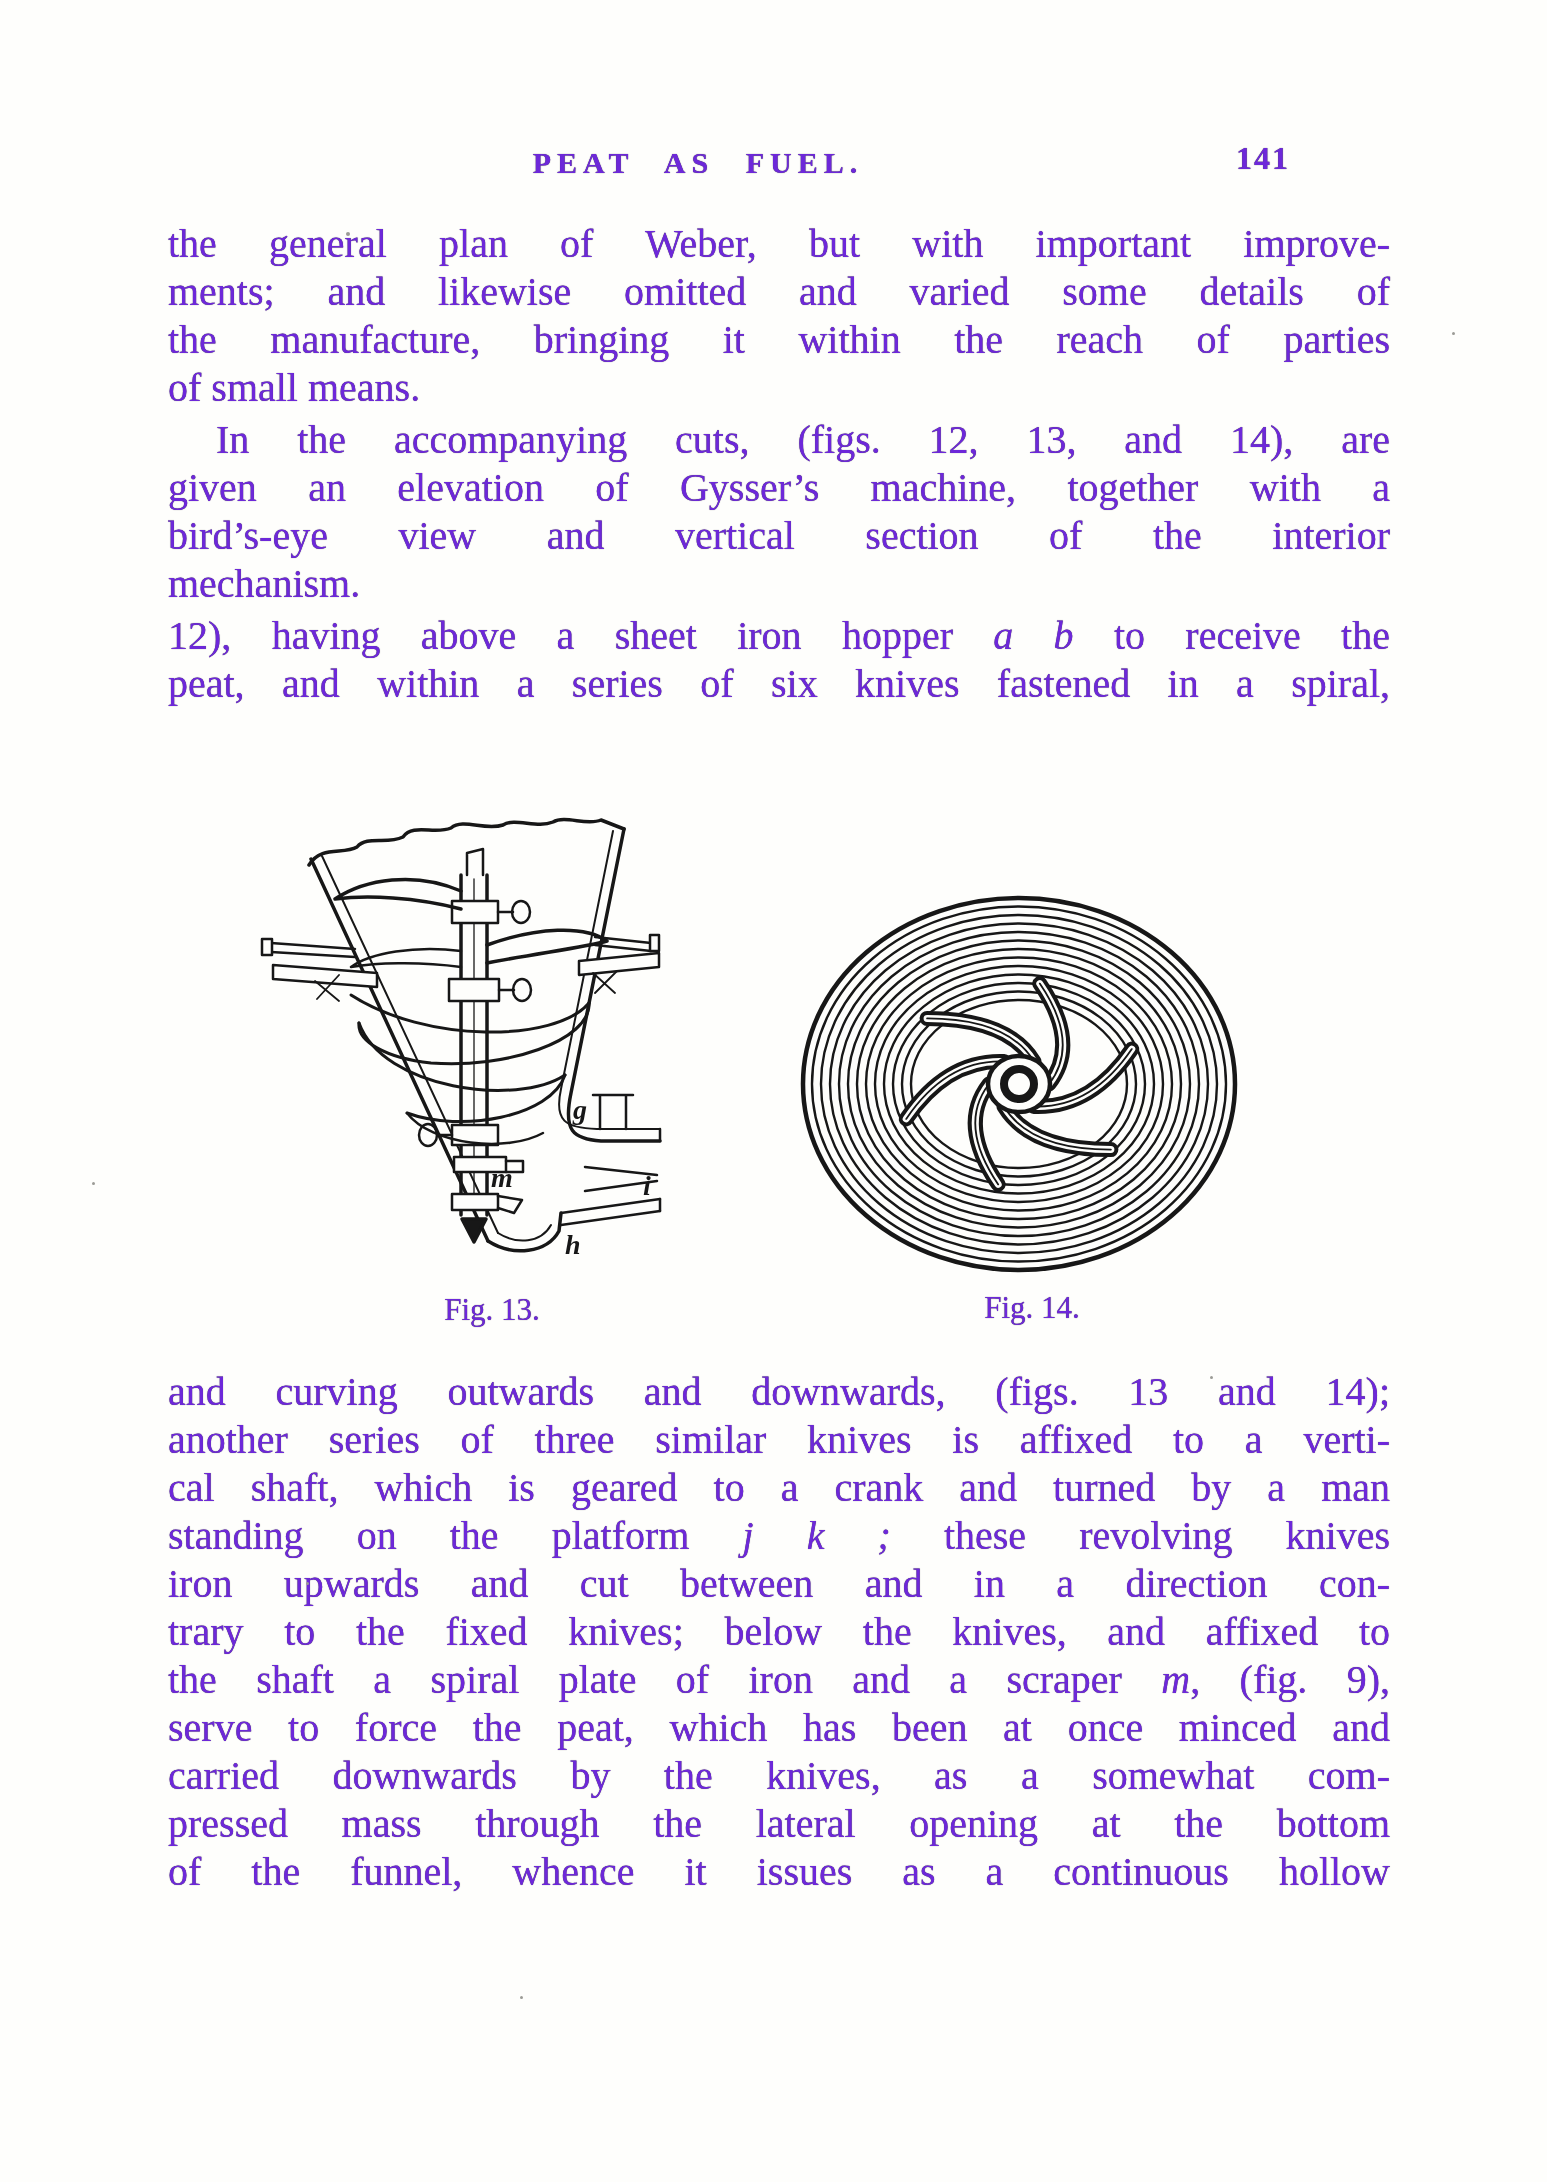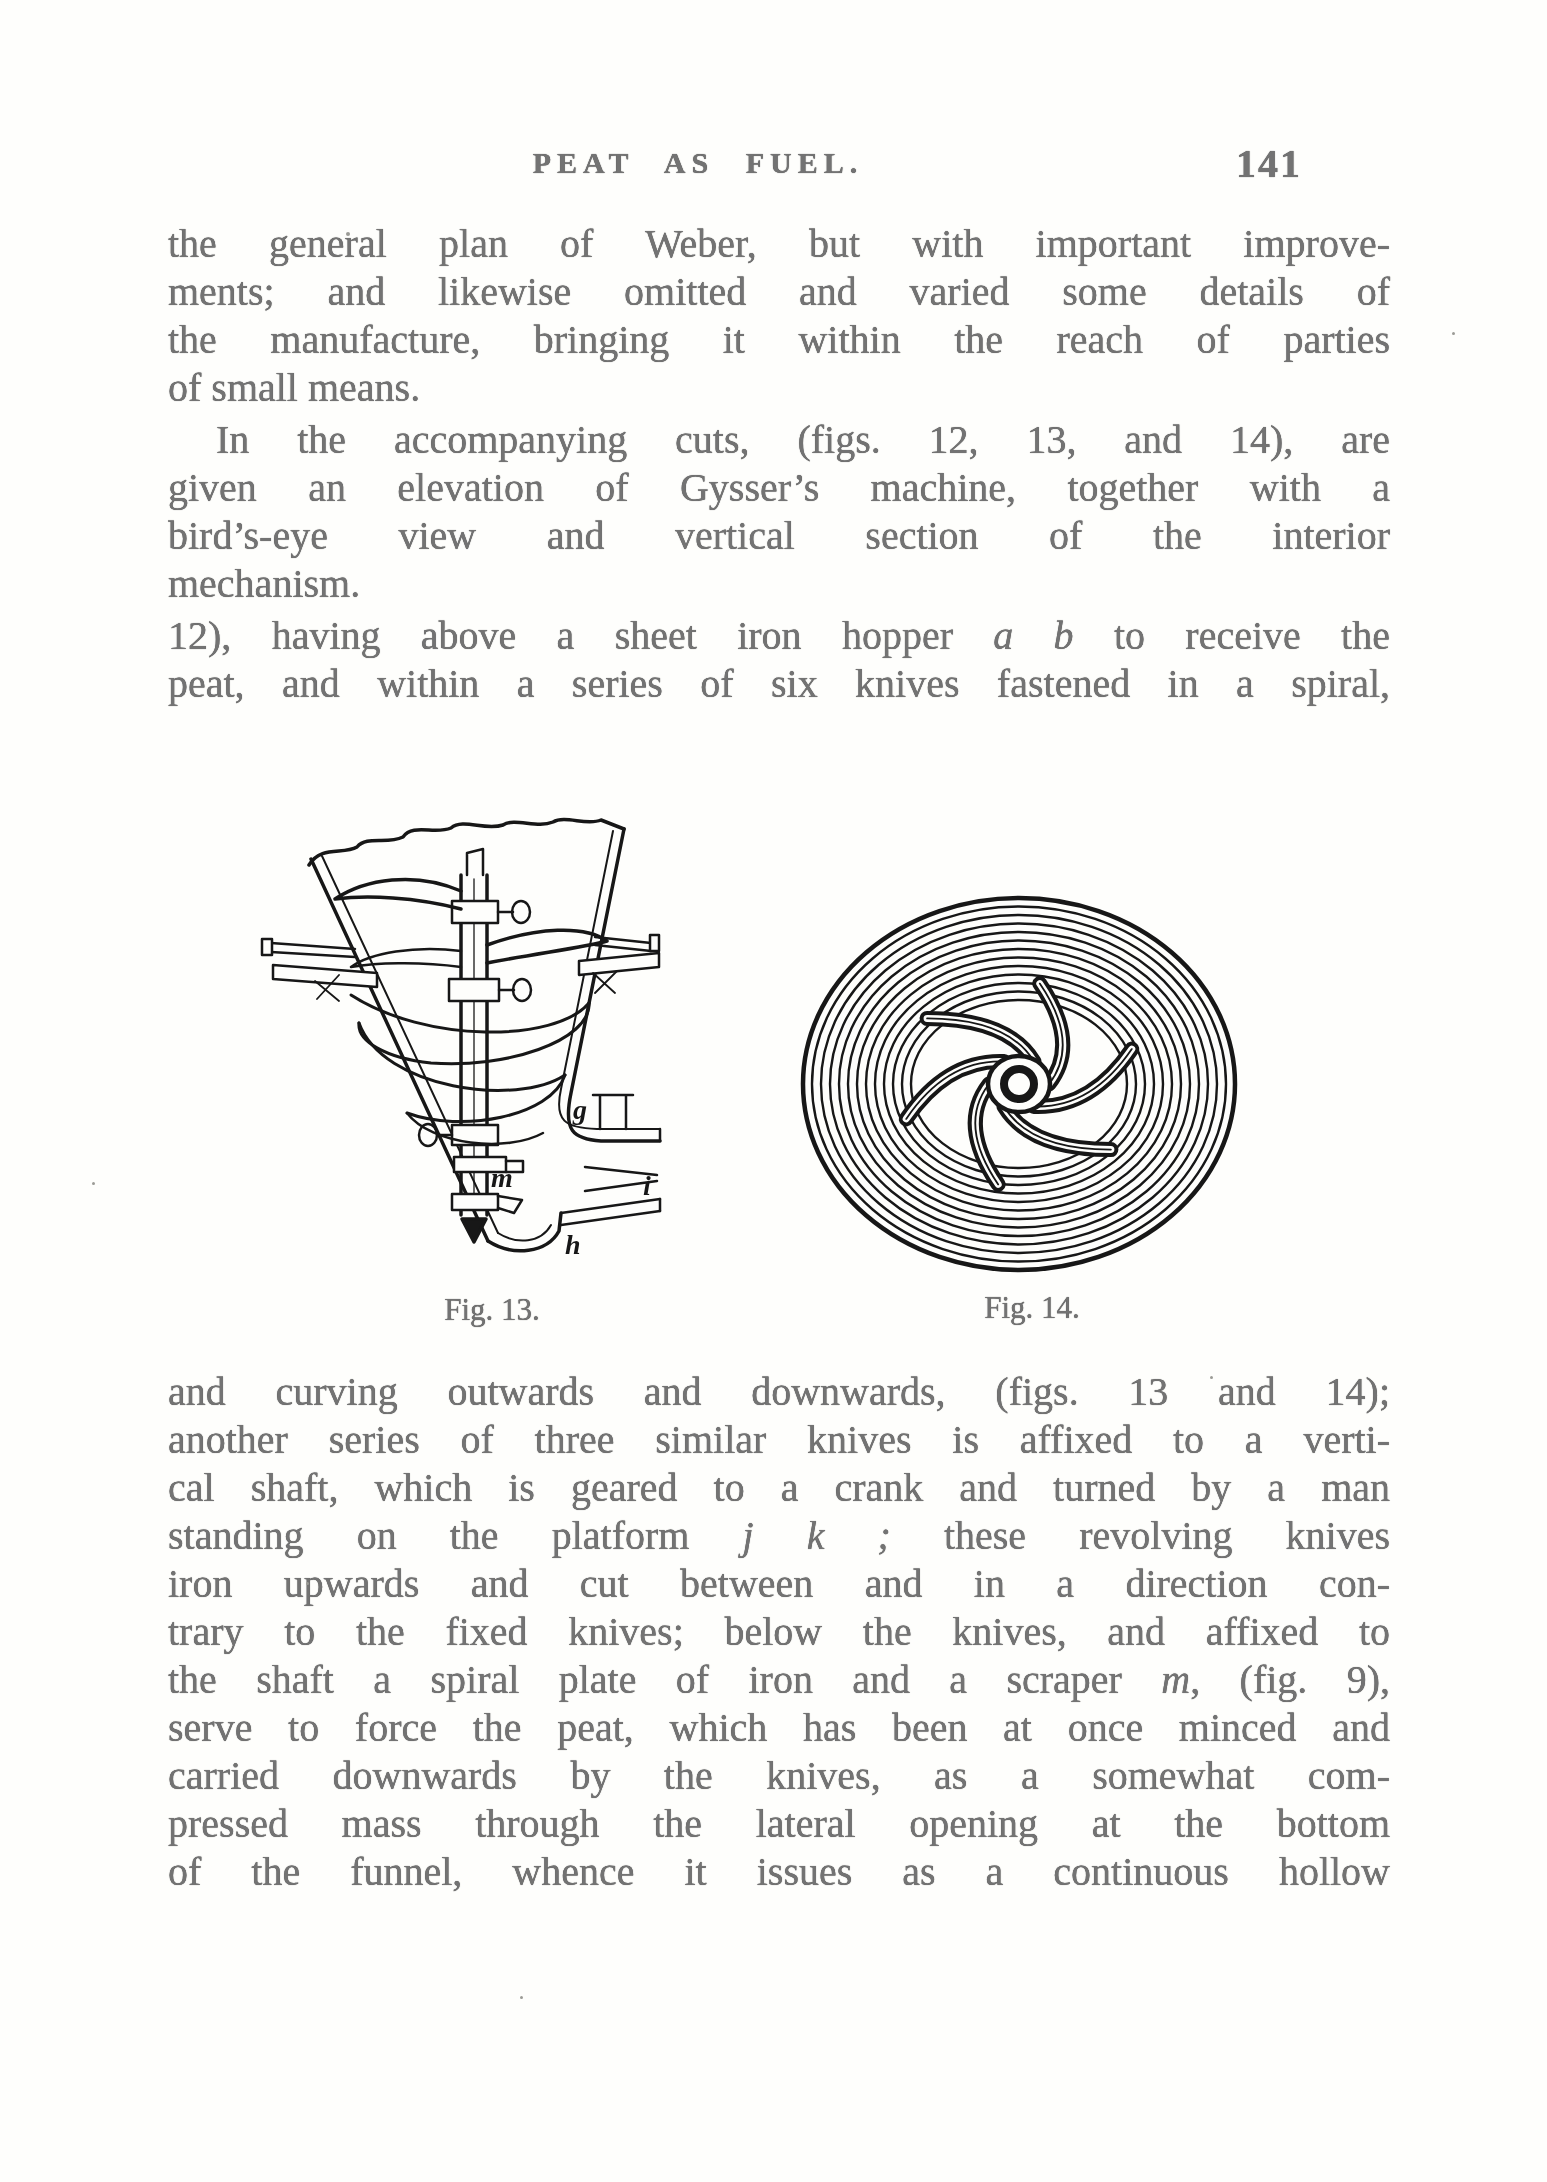--- a/index.html
+++ b/index.html
@@ -1,32 +1,32 @@
 <!DOCTYPE html>
 <html><head>
 <meta charset="utf-8">
 <style>
   html,body{margin:0;padding:0;background:#ffffff;}
   .page{
     position:relative;
     width:1547px;height:2182px;
     background:#fefefc;
     overflow:hidden;
-    color:#737373;
+    color:#6d28d9;
     font-family:"Liberation Serif","DejaVu Serif",serif;
   }
   .running-head{
     position:absolute;left:168px;top:146px;width:1060px;
     text-align:center;font-weight:bold;font-size:30px;
     letter-spacing:6px;word-spacing:18px;
     text-shadow:0 0 0.8px rgba(20,20,20,.9);
   }
   .page-number{
     position:absolute;left:1236px;top:140px;
-    font-size:40px;font-weight:bold;letter-spacing:2px;
+    font-size:32px;font-weight:bold;letter-spacing:2px;
     text-shadow:0 0 0.8px rgba(20,20,20,.9);
   }
   .text-block{
     position:absolute;left:168px;width:1222px;
     font-size:40px;line-height:48px;
     text-shadow:0 0 0.7px rgba(20,20,20,.85);
   }
   #text-top{top:220px;}
   #text-bottom{top:1368px;}
   .para + .para{margin-top:4px;}

